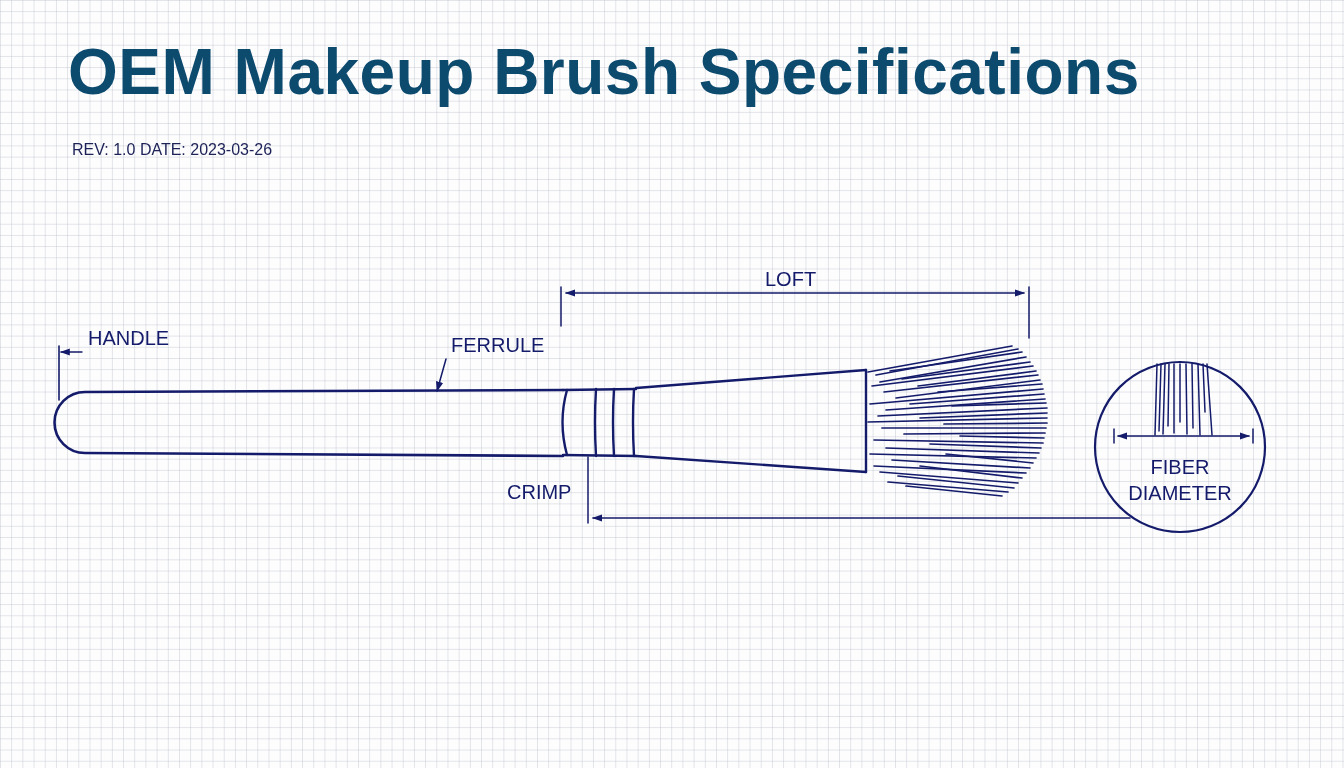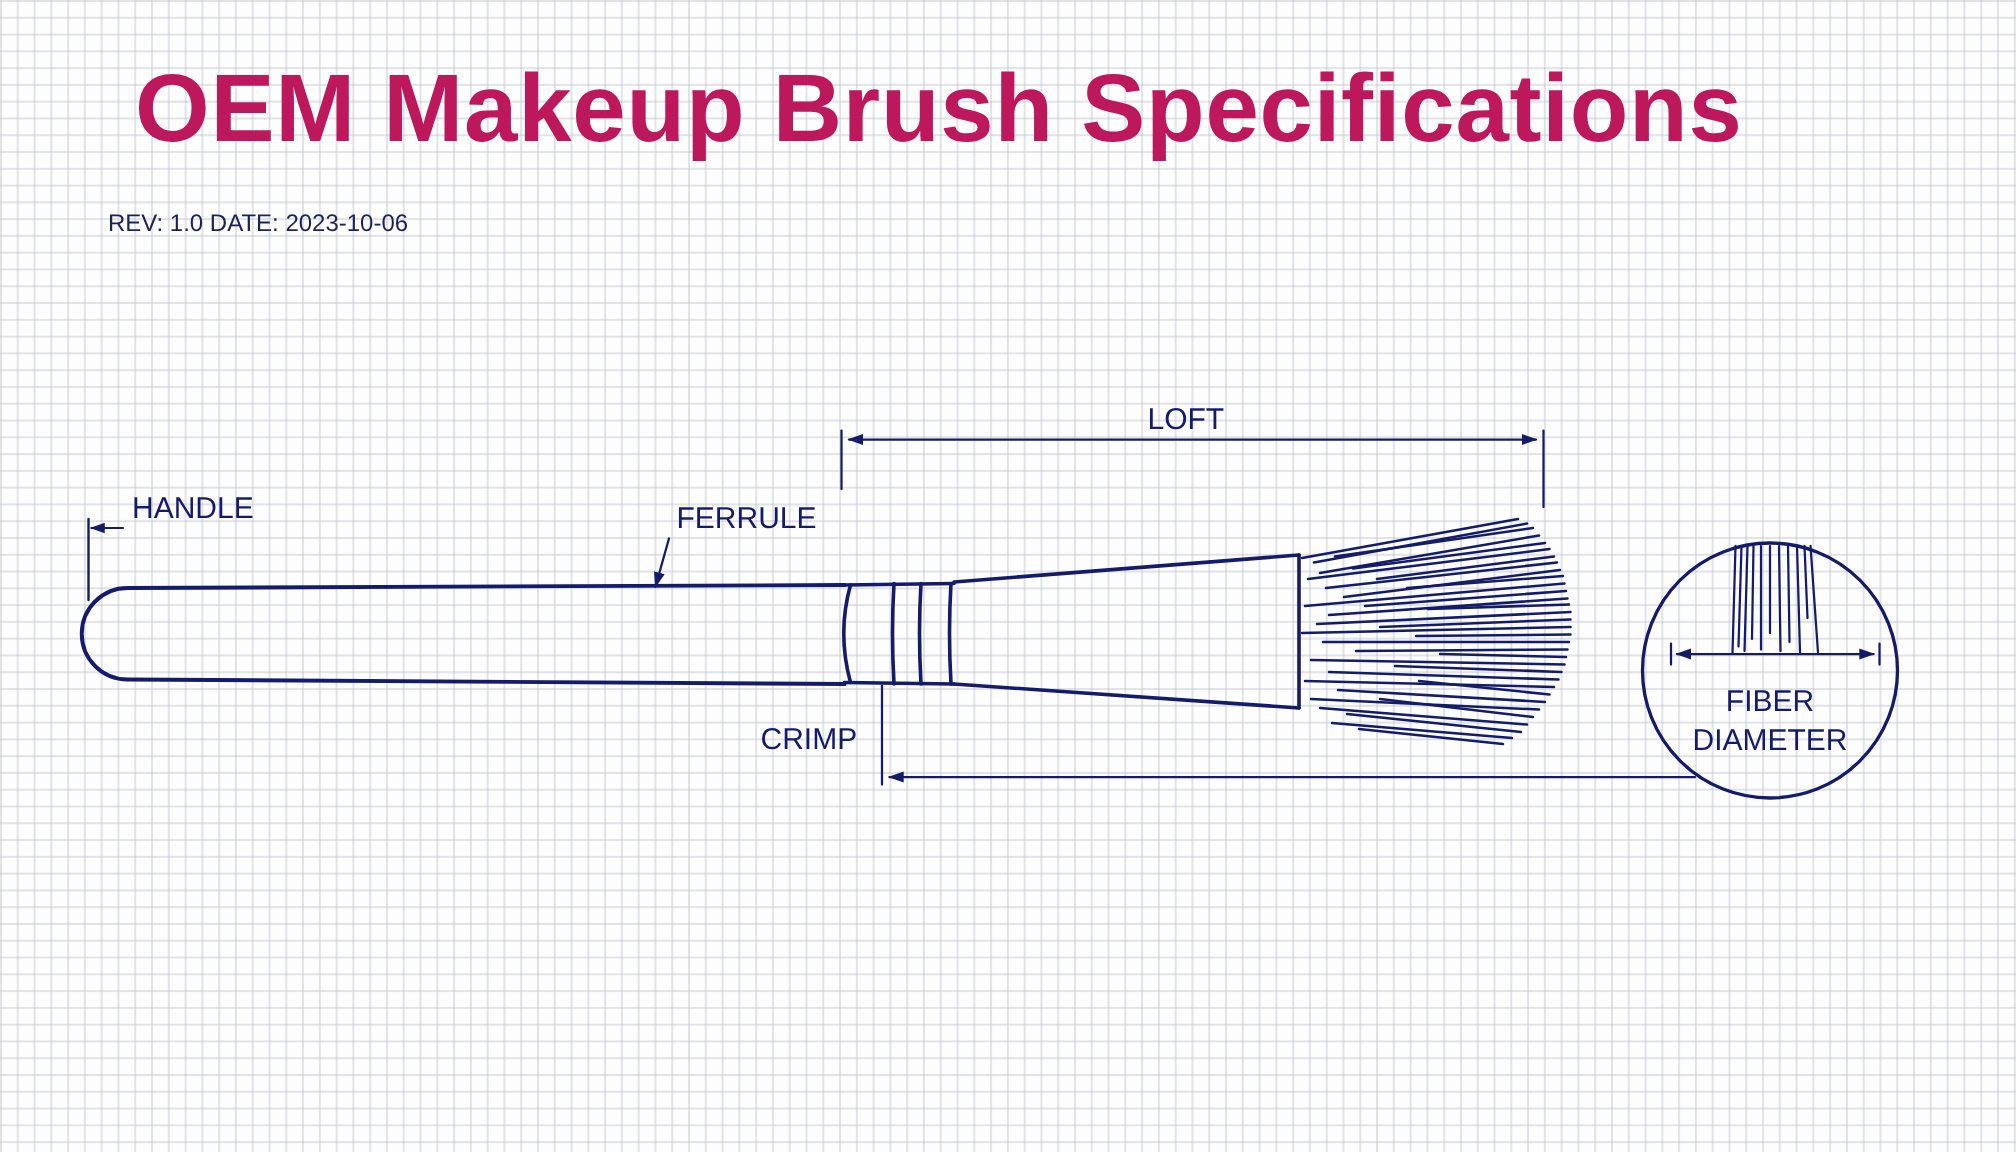--- a/index.html
+++ b/index.html
@@ -14,29 +14,29 @@
       background-color: #fdfdfe;
       background-image:
         linear-gradient(to right, rgba(190,195,205,0.45) 1px, transparent 1px),
         linear-gradient(to bottom, rgba(190,195,205,0.45) 1px, transparent 1px);
       background-size: 11.2px 11.2px;
       font-family: "Liberation Sans", "DejaVu Sans", sans-serif;
       color: #141b6a;
     }
     .title {
       position: absolute;
-      left: 90px;
+      left: 68px;
       top: 36px;
       margin: 0;
       font-family: "Liberation Sans", sans-serif;
       font-weight: bold;
       font-size: 64px;
       line-height: 72px;
       letter-spacing: 0.5px;
-      color: #be185d;
+      color: #0c4a6e;
       white-space: nowrap;
     }
     .meta {
       position: absolute;
       left: 72px;
       top: 139px;
       font-family: "Liberation Sans", sans-serif;
       font-size: 16px;
       line-height: 22px;
       color: #1c2157;
@@ -51,21 +51,21 @@
       font-family: "Liberation Sans", sans-serif;
       fill: #141b6a;
     }
   </style>
 </head>
 <body>
 
 <h1 class="title">OEM Makeup Brush Specifications</h1>
 
 <div class="meta">
-  <div>REV: 1.0 DATE: 2023-10-06</div>
+  <div>REV: 1.0 DATE: 2023-03-26</div>
 </div>
 
 <svg class="drawing" width="1344" height="768" viewBox="0 0 1344 768" xmlns="http://www.w3.org/2000/svg">
   <defs>
     <marker id="arrowhead" viewBox="0 0 10 10" refX="9" refY="5" markerWidth="7" markerHeight="7" orient="auto-start-reverse">
       <path d="M0,1.5 L10,5 L0,8.5 Z" fill="#141b6a"></path>
     </marker>
   </defs>
 
   <g stroke="#141b6a" fill="none" stroke-linecap="round" stroke-linejoin="round">

